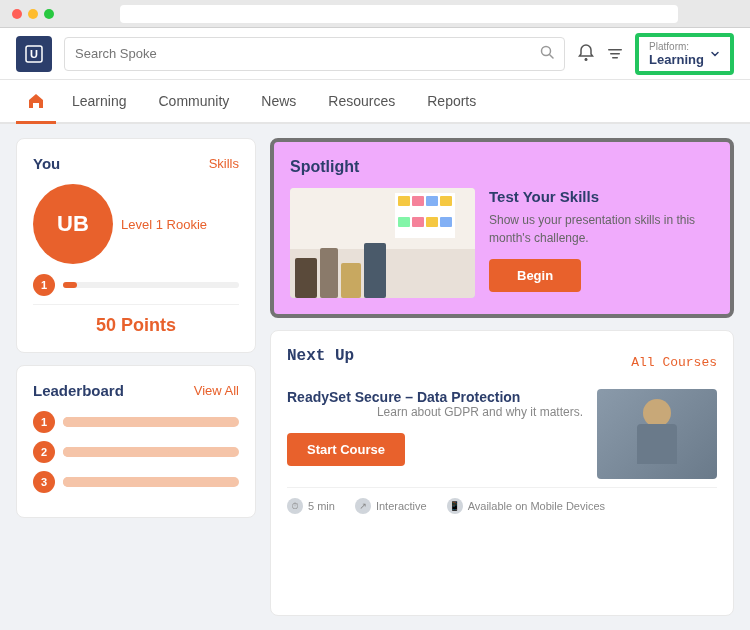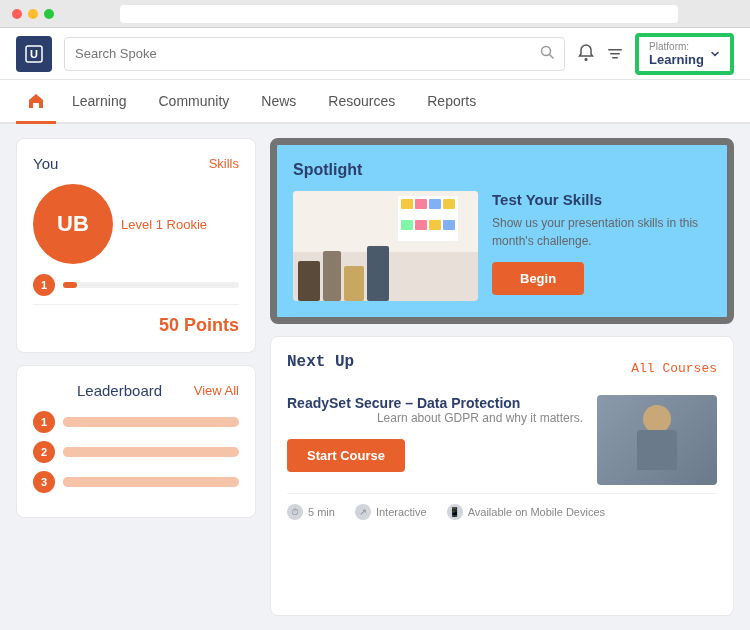--- a/index.html
+++ b/index.html
@@ -33,51 +33,51 @@
 
     
     .main-content { display: flex; gap: 14px; padding: 14px 16px; height: calc(630px - 28px - 52px - 44px); }
 
     
     .left-panel { width: 240px; flex-shrink: 0; display: flex; flex-direction: column; gap: 12px; }
 
     
     .card { background: white; border-radius: 8px; padding: 16px; border: 1px solid #e8e8e8; }
     .you-card-header { display: flex; justify-content: space-between; align-items: center; margin-bottom: 12px; }
-    .you-label { font-size: 15px; font-weight: 400; color: #2c3e6b; }
+    .you-label { font-size: 15px; font-weight: 700; color: #2c3e6b; }
     .profile-link { color: #e8612c; font-size: 13px; cursor: pointer; }
 
     .avatar-section { display: flex; flex-direction: row; align-items: center; gap: 8px; }
     .avatar-circle { width: 80px; height: 80px; border-radius: 50%; background: #e8612c; display: flex; align-items: center; justify-content: center; color: white; font-size: 22px; font-weight: 700; }
     .level-label { font-size: 13px; color: #e8612c; font-weight: 500; }
 
     .progress-section { margin-top: 10px; display: flex; align-items: center; gap: 8px; }
     .progress-dot { width: 22px; height: 22px; border-radius: 50%; background: #e8612c; display: flex; align-items: center; justify-content: center; color: white; font-size: 11px; font-weight: 700; flex-shrink: 0; }
     .progress-bar-bg { flex: 1; height: 6px; background: #f0f0f0; border-radius: 3px; }
     .progress-bar-fill { height: 100%; background: #e8612c; border-radius: 3px; width: 8%; }
 
-    .points-section { text-align: right; padding-top: 10px; border-top: 1px solid #f0f0f0; margin-top: 8px; }
+    .points-section { text-align: center; padding-top: 10px; border-top: 1px solid #f0f0f0; margin-top: 8px; }
     .points-value { font-size: 18px; font-weight: 700; color: #e8612c; }
 
     
     .leaderboard-header { display: flex; justify-content: space-between; align-items: center; margin-bottom: 12px; }
-    .leaderboard-title { font-size: 15px; font-weight: 400; color: #2c3e6b; margin-left: 44px; }
+    .leaderboard-title { font-size: 15px; font-weight: 700; color: #2c3e6b; }
     .view-all-link { color: #e8612c; font-size: 13px; cursor: pointer; }
     .lb-item { display: flex; align-items: center; gap: 8px; margin-bottom: 8px; }
     .lb-rank { width: 22px; height: 22px; border-radius: 50%; background: #e8612c; display: flex; align-items: center; justify-content: center; color: white; font-size: 11px; font-weight: 700; flex-shrink: 0; }
     .lb-bar-bg { flex: 1; height: 10px; background: #f5c4a8; border-radius: 5px; }
     .lb-bar-1 { width: 80%; height: 100%; background: #f5c4a8; border-radius: 5px; }
     .lb-bar-2 { width: 60%; height: 100%; background: #f5c4a8; border-radius: 5px; }
     .lb-bar-3 { width: 40%; height: 100%; background: #f5c4a8; border-radius: 5px; }
 
     
     .right-panel { flex: 1; display: flex; flex-direction: column; gap: 12px; }
 
     
-    .spotlight-card { background: #7dd3fc; border-radius: 8px; border: 7px solid #737373; padding: 16px; }
+    .spotlight-card { background: #f0abfc; border-radius: 8px; border: 4px solid #737373; padding: 16px; }
     .section-title { font-size: 16px; font-weight: 700; color: #2c3e6b; margin-bottom: 12px; }
     .spotlight-content { display: flex; gap: 14px; align-items: flex-start; }
     .spotlight-img { width: 185px; height: 110px; border-radius: 4px; background: #c9d4dc; flex-shrink: 0; overflow: hidden; position: relative; }
     
     .office-scene { width: 100%; height: 100%; position: relative; background: #e8e0d8; }
     .office-wall { position: absolute; top: 0; left: 0; right: 0; height: 55%; background: #f5f0ea; }
     .sticky-board { position: absolute; top: 5px; right: 20px; width: 60px; height: 45px; background: #fff; display: flex; flex-wrap: wrap; gap: 2px; padding: 3px; }
     .sticky { width: 12px; height: 10px; border-radius: 1px; }
     .sticky-yellow { background: #f5c842; }
     .sticky-pink { background: #f5829a; }

